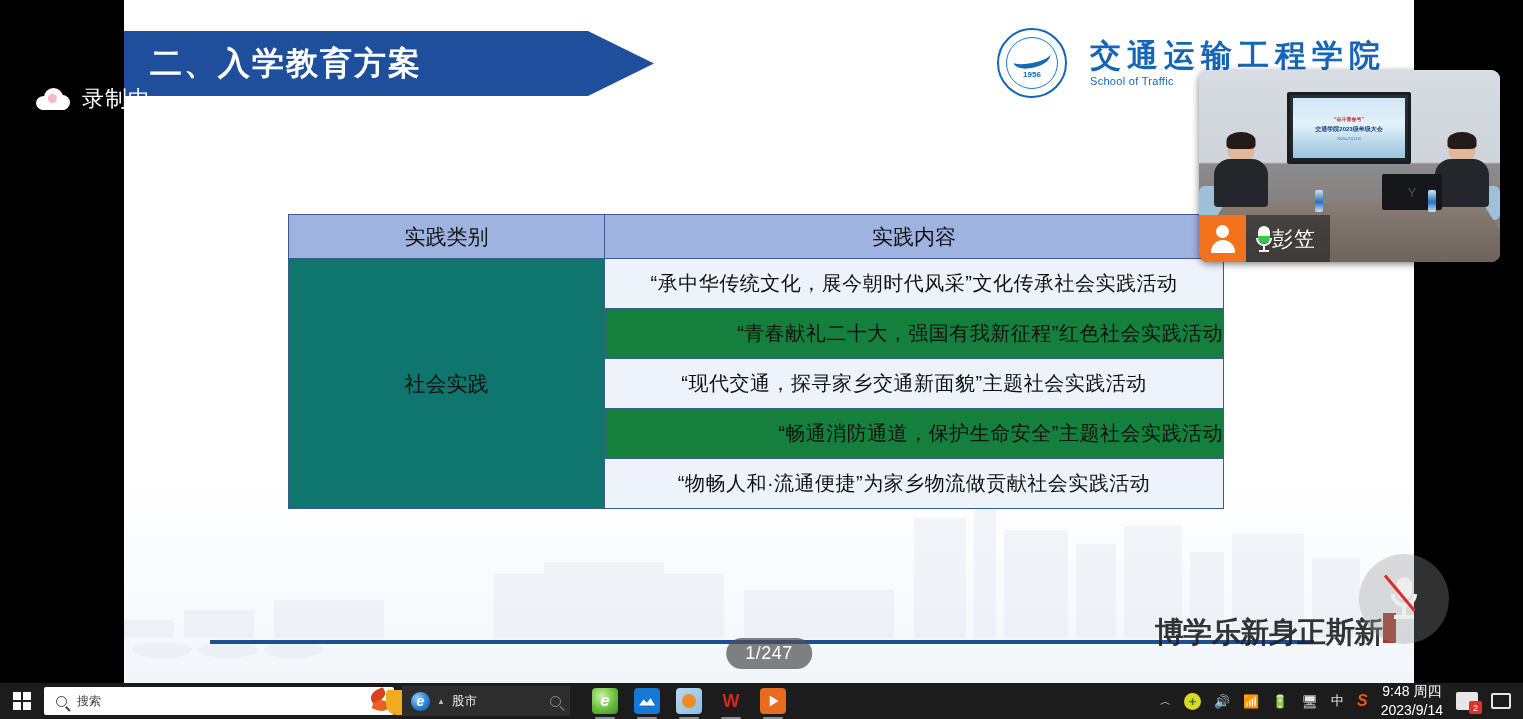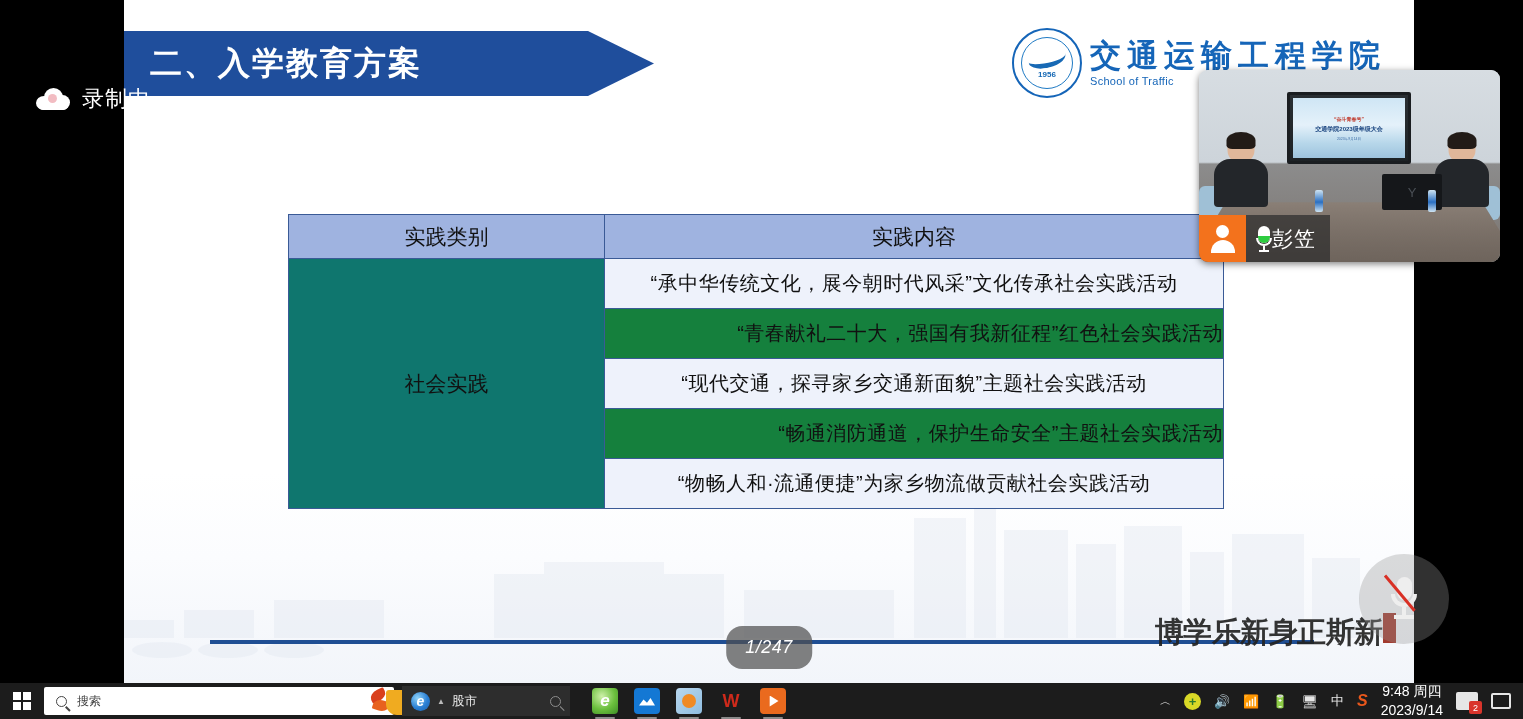--- a/index.html
+++ b/index.html
@@ -33,21 +33,21 @@
     clip-path:polygon(0 0, 464px 0, 530px 50%, 464px 100%, 0 100%);
     display:flex; align-items:center;
   }
   .banner-text {
     color:#fff; font-size:32px; font-weight:bold; letter-spacing:2px;
     padding-left:26px; white-space:nowrap;
   }
 
   
   .logo-wrap {
-    position:absolute; right:28px; top:28px; display:flex; align-items:center; gap:8px;
+    position:absolute; right:28px; top:28px; display:flex; align-items:center; gap:23px;
   }
   .logo-badge {
     width:70px; height:70px; border-radius:50%;
     border:2px solid #1565b8; position:relative; background:#fff; flex:none;
   }
   .logo-badge .inner {
     position:absolute; inset:7px; border-radius:50%; border:1px solid #1f7ac4;
     display:flex; align-items:center; justify-content:center; flex-direction:column;
   }
   .logo-badge .swoosh {
@@ -87,21 +87,21 @@
     height:50px; letter-spacing:.5px;
   }
   .c-body.alt { background:#15803d;text-align:right; }
   .col-a { width:316px; }
   .col-b { width:619px; }
 
   
   .slide-counter {
     position:absolute; left:50%; transform:translateX(-50%); bottom:14px;
     background:rgba(80,80,80,.72); color:#fff; font-size:18px;
-    padding:11px 19px; border-radius:16px; letter-spacing:.5px;font-style:italic;
+    padding:5px 19px; border-radius:16px; letter-spacing:.5px;
   }
 
   
   .calli {
     position:absolute; right:18px; bottom:30px; display:flex; gap:1px;
     font-size:29px; font-weight:bold; color:#232323; letter-spacing:-1px;
     font-family:"DejaVu Sans",sans-serif; opacity:.92;
   }
   .calli .seal {
     width:13px; height:30px; background:#9c2a1d; align-self:flex-start;

